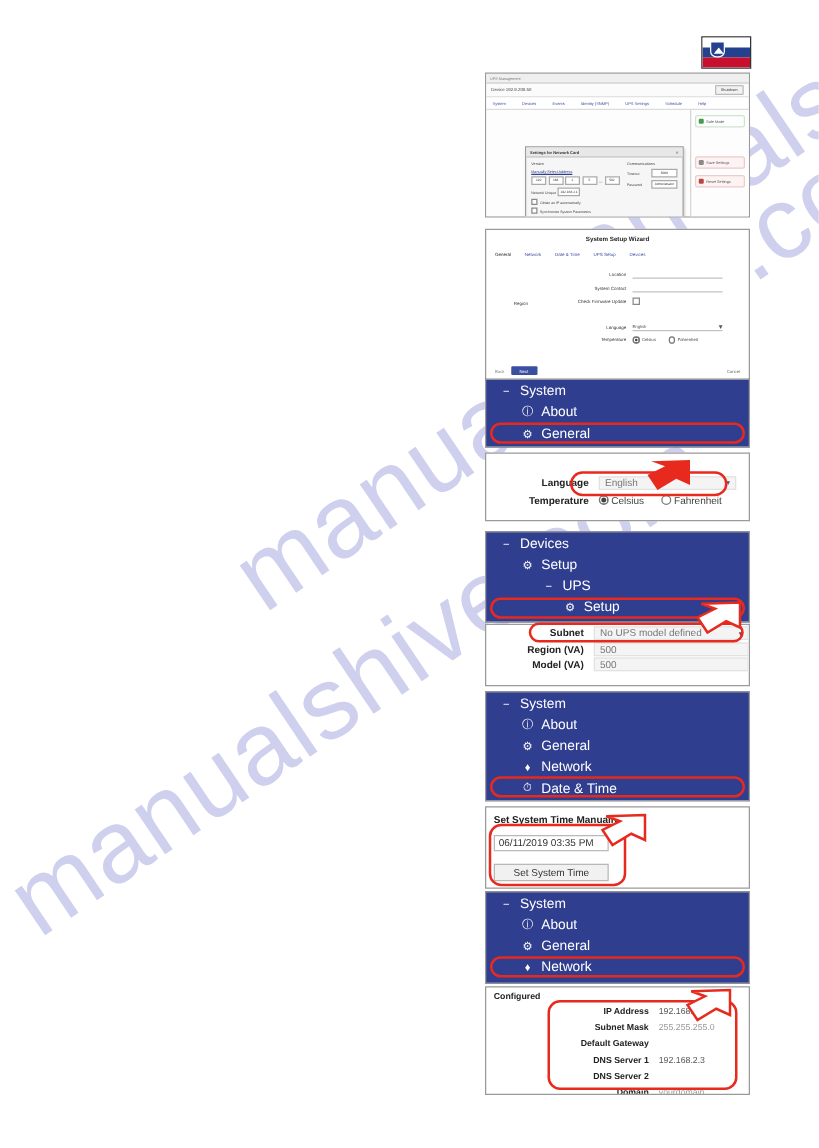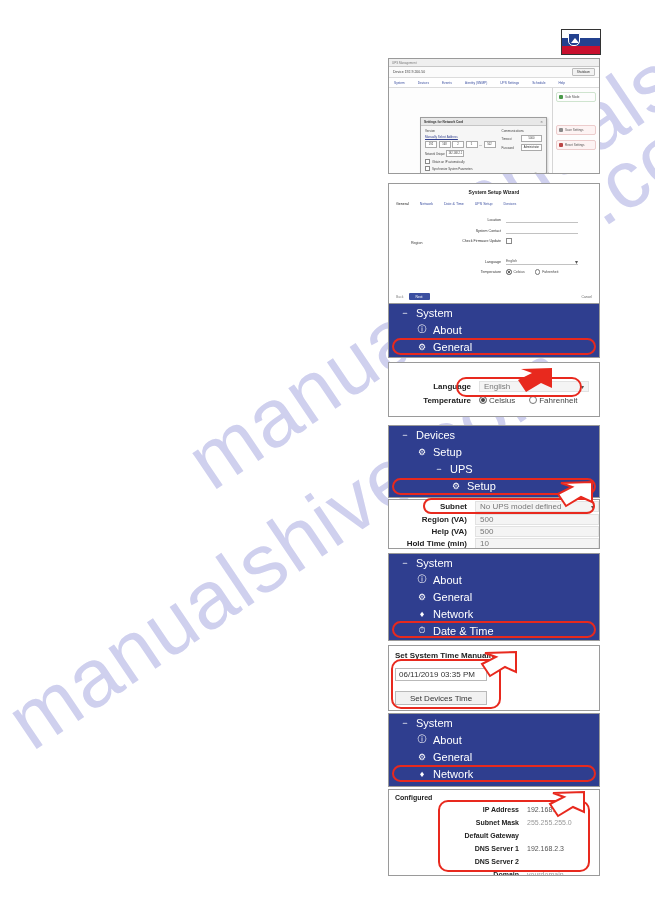--- a/index.html
+++ b/index.html
@@ -497,26 +497,22 @@
     <span class="f-val sel" style="width:124px">
       <span>No UPS model defined</span>
       <span class="caret">▾</span>
     </span>
   </div>
   <div class="f-row" style="height:12px">
     <span class="f-lbl" style="width:78px">Region (VA)</span>
     <span class="f-val" style="width:124px">500</span>
   </div>
   <div class="f-row" style="height:12px">
-    <span class="f-lbl" style="width:78px">Help (VA)</span>
+    <span class="f-lbl" style="width:78px">Model (VA)</span>
     <span class="f-val" style="width:124px">500</span>
-  </div>
-  <div class="f-row" style="height:12px">
-    <span class="f-lbl" style="width:78px">Hold Time (min)</span>
-    <span class="f-val" style="width:124px">10</span>
   </div>
 </div>
 <div class="hl-box" style="left:423px; top:498px; width:172px; height:16px;"></div>
 
 <div class="panel navy" id="panel-sysdate">
   <div class="nav-item lvl0">
     <span class="nav-ic">−</span>
     <span>System</span>
   </div>
   <div class="nav-item lvl1">
@@ -534,21 +530,21 @@
   <div class="nav-item lvl1">
     <span class="nav-ic">⏱</span>
     <span>Date &amp; Time</span>
   </div>
 </div>
 <div class="hl-box" style="left:392px; top:621px; width:204px; height:17px;"></div>
 
 <div class="panel form-panel" id="panel-time">
   <div class="time-head">Set System Time Manually</div>
   <div class="time-input">06/11/2019 03:35 PM</div>
-  <div class="time-btn">Set Devices Time</div>
+  <div class="time-btn">Set System Time</div>
 </div>
 <div class="hl-box" style="left:391px; top:659px; width:110px; height:50px;"></div>
 <svg class="arrow" style="left:472px; top:650px;" width="46" height="28" viewBox="0 0 46 28">
   <polygon points="44,2 44,22 33,17 18,26 10,14 24,7 13,3" fill="#ffffff" stroke="#e8291e" stroke-width="2"></polygon>
 </svg>
 
 <div class="panel navy" id="panel-sysnet">
   <div class="nav-item lvl0">
     <span class="nav-ic">−</span>
     <span>System</span>

